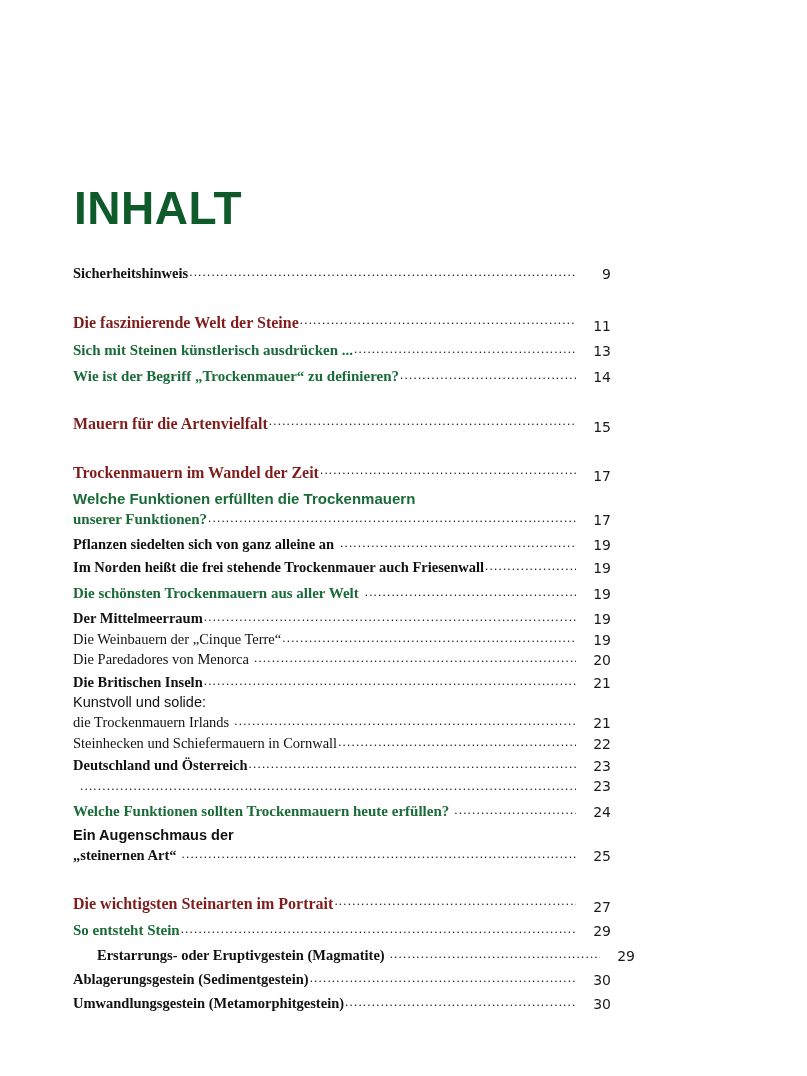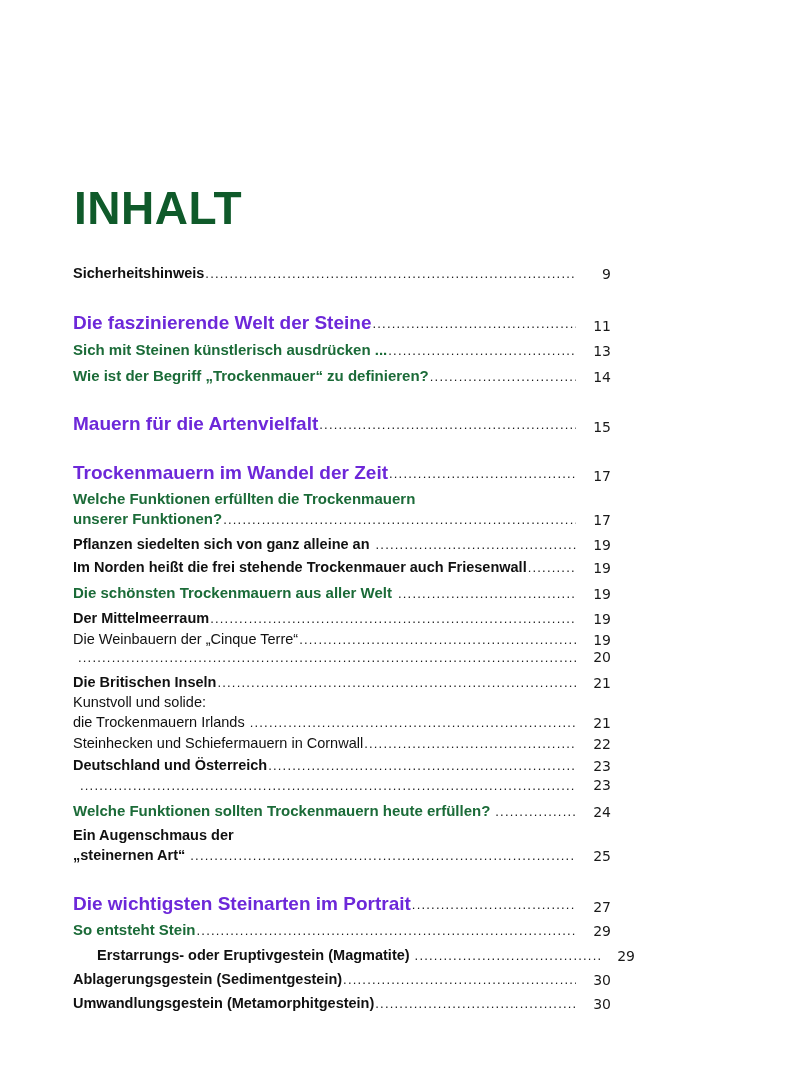--- a/index.html
+++ b/index.html
@@ -36,24 +36,25 @@
     .entry {
       position: absolute;
       left: 0;
       width: 540px;
       display: flex;
       align-items: flex-end;
     }
     .entry .text {
       flex: 1 1 auto;
       display: flex;
-      align-items: center;
+      align-items: flex-start;
       overflow: hidden;
       width: 503px;
       max-width: 503px;
+      font-family: Liberation Serif, serif;
     }
     .entry .label {
       white-space: nowrap;
       flex: 0 0 auto;
     }
     .entry .dots {
       flex: 1 1 auto;
       overflow: hidden;
       white-space: nowrap;
       font-size: 13px;
@@ -70,23 +71,23 @@
       right: 2px;
       bottom: 0;
       font-family: "DejaVu Sans", sans-serif;
       font-size: 14px;
       color: #1a1a1a;
       font-weight: normal;
       text-align: right;
       width: 34px;
     }
     .lvl1 .label {
-      font-size: 19px;
-      font-weight: bold;
-      color: #6d28d9;
+      font-size: 16px;
+      font-weight: bold;
+      color: #7f1d1d;
       line-height: 22px;
     }
     .lvl2 .label {
       font-size: 15px;
       font-weight: bold;
       color: #1b6b38;
       line-height: 18px;
     }
     .lvl3b .label {
       font-size: 14.5px;
@@ -221,20 +222,21 @@
   <div class="entry lvl3" style="top:630px;">
     <div class="text">
         <span class="label">Die Weinbauern der „Cinque Terre“</span>
         <span class="dots"></span>
       </div>
     <span class="page">19</span>
   </div>
 
   <div class="entry lvl3" style="top:650px;">
     <div class="text">
+        <span class="label">Die Paredadores von Menorca</span>
         <span class="dots" style="margin-left:5px;"></span>
       </div>
     <span class="page">20</span>
   </div>
 
   <div class="entry lvl3b" style="top:673px;">
     <div class="text">
         <span class="label">Die Britischen Inseln</span>
         <span class="dots"></span>
       </div>

